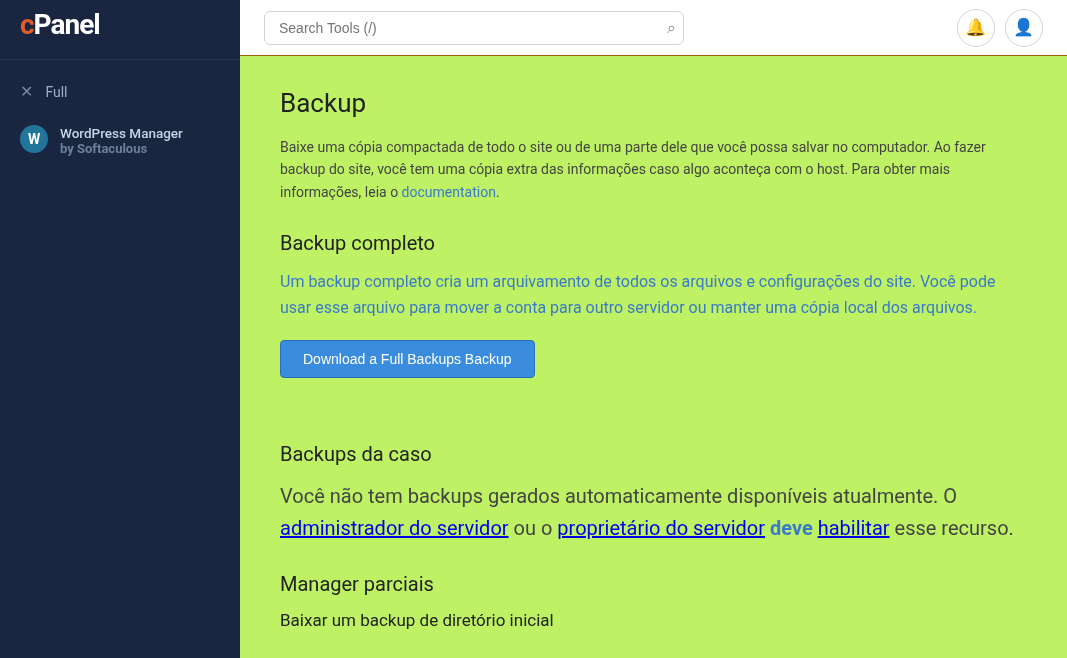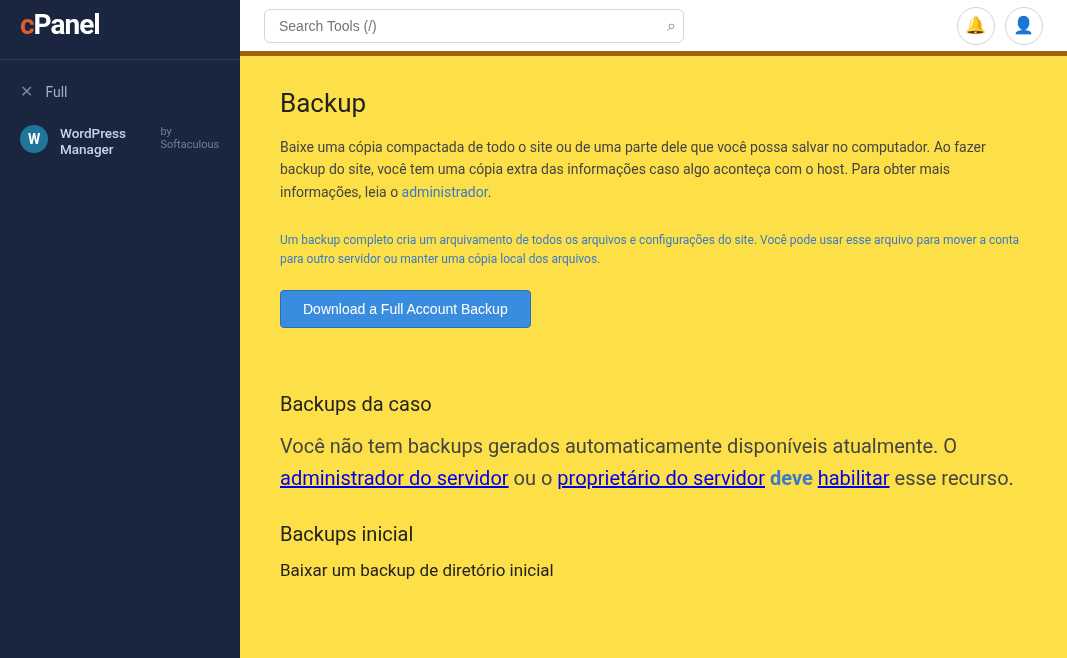--- a/index.html
+++ b/index.html
@@ -57,37 +57,37 @@
       background: #21759b;
       border-radius: 50%;
       display: flex;
       align-items: center;
       justify-content: center;
       color: #fff;
       font-size: 14px;
       font-weight: 700;
       flex-shrink: 0;
     }
-    .wp-label-wrap { display: flex; flex-direction: row; }
+    .wp-label-wrap { display: flex; flex-direction: column; }
     .wp-title { color: #c5d5e8; font-size: 13.5px; font-weight: 500; }
-    .wp-subtitle { color: #6a8099; font-size: 11px; }
+    .wp-subtitle { color: #6a8099; font-size: 13px; font-weight: bold; }
 
     
     .main {
       flex: 1;
       display: flex;
       flex-direction: column;
       height: 658px;
       overflow: hidden;
     }
 
     
     .header {
       background: #fff;
-      border-bottom: 5px solid #a16207;
+      border-bottom: 1px solid #a16207;
       padding: 8px 24px;
       display: flex;
       align-items: center;
       justify-content: flex-end;
       gap: 10px;
       height: 56px;
       flex-shrink: 0;
     }
     .search-bar {
       flex: 1;
@@ -127,21 +127,21 @@
       background: #fff;
       cursor: pointer;
       color: #444;
       font-size: 17px;
     }
 
     
     .content {
       flex: 1;
       overflow-y: auto;
-      background: #fde047;
+      background: #bef264;
       padding: 32px 40px 40px 40px;
     }
 
     .page-title {
       font-size: 26px;
       font-weight: 400;
       color: #222;
       margin-bottom: 18px;
     }
     .intro-text {
@@ -156,21 +156,21 @@
       text-decoration: none;
     }
 
     .section-title {
       font-size: 20px;
       font-weight: 400;
       color: #222;
       margin-bottom: 14px;
     }
     .section-text {
-      font-size: 12px;
+      font-size: 16px;
       line-height: 1.6;
       color: #3b7ac8;
       margin-bottom: 20px;
       max-width: 760px;
     }
 
     .btn-primary {
       display: inline-block;
       padding: 10px 22px;
       background: #3a8dde;
@@ -256,39 +256,40 @@
     <button class="header-icon-btn">
       <span>👤</span>
     </button>
   </header>
 
   <div class="content">
     <h1 class="page-title">Backup</h1>
 
     <p class="intro-text">
       <span>Baixe uma cópia compactada de todo o site ou de uma parte dele que você possa salvar no computador. Ao fazer backup do site, você tem uma cópia extra das informações caso algo aconteça com o host. Para obter mais informações, leia o</span>
-      <a href="#">administrador</a><span>.</span>
+      <a href="#">documentation</a><span>.</span>
     </p>
 
     <div class="section-block">
+      <h2 class="section-title">Backup completo</h2>
       <p class="section-text">
         <span>Um backup completo cria um arquivamento de todos os arquivos e configurações do site. Você pode usar esse arquivo para mover a conta para outro servidor ou manter uma cópia local dos arquivos.</span>
       </p>
-      <button class="btn-primary">Download a Full Account Backup</button>
+      <button class="btn-primary">Download a Full Backups Backup</button>
     </div>
 
     <div class="section-block">
       <h2 class="section-title">Backups da caso</h2>
       <p class="section-warning">
         <span>Você não tem backups gerados automaticamente disponíveis atualmente. O </span><a href="#">administrador do servidor</a><span> ou o </span><a href="#">proprietário do servidor</a><span> </span><strong>deve</strong><span> </span><a href="#">habilitar</a><span> esse recurso.</span>
       </p>
     </div>
 
     <div class="section-block">
-      <h2 class="section-title">Backups inicial</h2>
+      <h2 class="section-title">Manager parciais</h2>
       <div class="partial-grid">
         <div class="partial-item">
           <span class="partial-item-title">Baixar um backup de diretório inicial</span>
         </div>
       </div>
     </div>
   </div>
 </div>
 
 </body></html>

